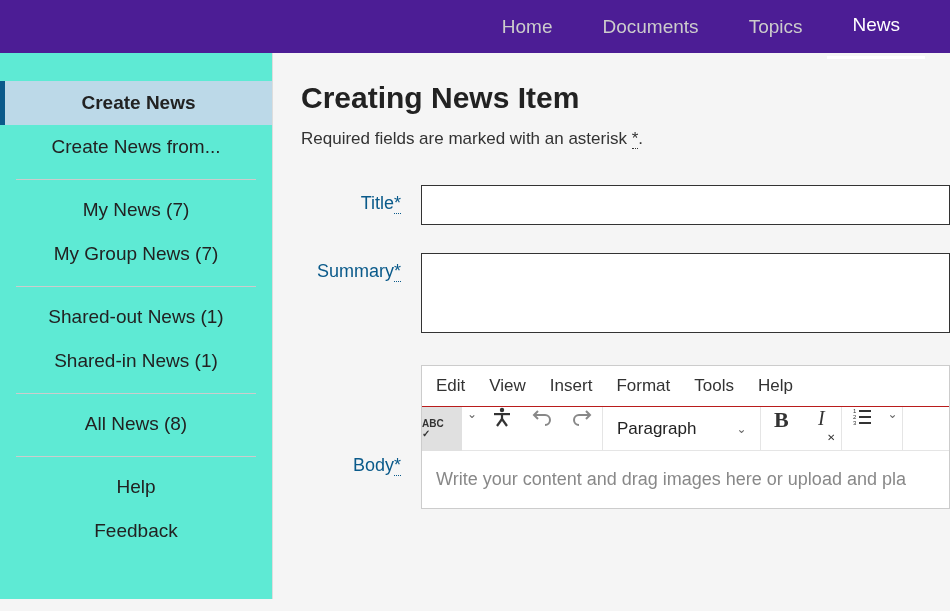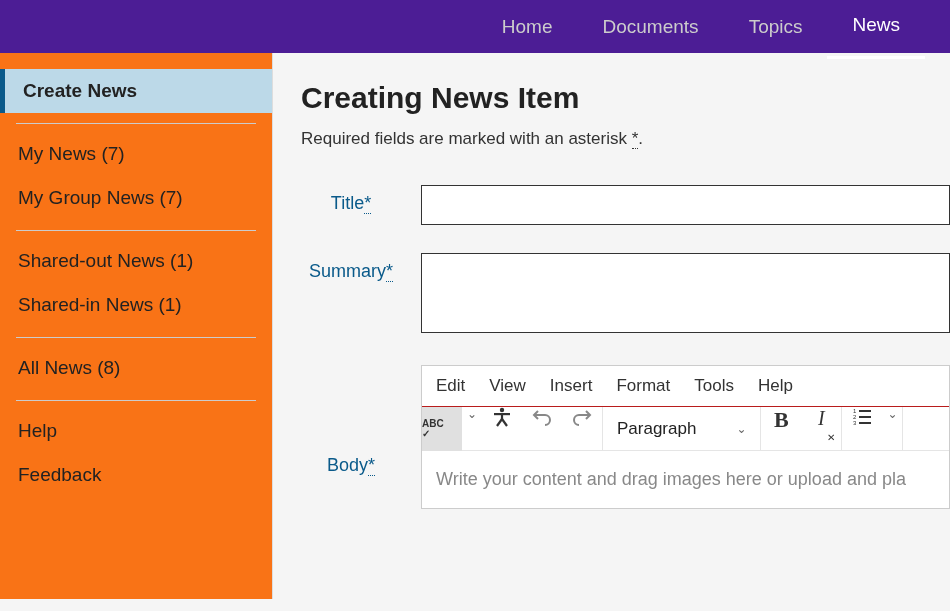--- a/index.html
+++ b/index.html
@@ -1,31 +1,31 @@
 <!DOCTYPE html>
 <html><head>
 <meta charset="utf-8">
 <style>
   * { box-sizing: border-box; margin: 0; padding: 0; }
   body { font-family: "Segoe UI", Arial, sans-serif; background: #f5f5f5; color: #222; width: 950px; height: 611px; overflow: hidden; }
   .topbar { background: #4c1d95; height: 53px; display: flex; justify-content: flex-end; align-items: center; padding-right: 25px; }
   .topbar-item { color: #ccc; font-size: 19px; padding: 0 25px; height: 65px; display: flex; align-items: center; cursor: pointer; }
   .topbar-item.active { color: #fff; border-bottom: 3px solid #fff; }
   .layout { display: flex; height: calc(611px - 65px); }
-  .sidebar { width: 273px; background: #f97316; border-right: 1px solid #ddd; padding-top: 16px; }
+  .sidebar { width: 273px; background: #5eead4; border-right: 1px solid #ddd; padding-top: 28px; text-align: center; }
   .side-group { padding: 0 16px; }
   .side-item { font-size: 19px; padding: 11px 2px; cursor: pointer; color: #222; }
   .side-item.active { background: #bcd9e8; font-weight: 600; margin: 0 -16px; padding: 11px 18px; border-left: 5px solid #0a5a8a; }
   .side-divider { border-top: 1px solid #ccc; margin: 10px 16px 8px 16px; }
   .main { flex: 1; padding: 28px 0 16px 28px; overflow: hidden; }
   .page-title { font-size: 30px; font-weight: 700; margin-bottom: 14px; }
   .required-note { font-size: 17px; color: #333; margin-bottom: 36px; }
   .asterisk-u { border-bottom: 1px dotted #333; }
   .form-row { display: flex; align-items: flex-start; margin-bottom: 28px; }
-  .form-label { width: 120px; text-align: center; padding-right: 20px; padding-top: 8px; font-size: 18px; color: #0a5a8a; }
+  .form-label { width: 120px; text-align: right; padding-right: 20px; padding-top: 8px; font-size: 18px; color: #0a5a8a; }
   .form-label .ast { border-bottom: 1px dotted #0a5a8a; }
   .form-control { flex: 1; }
   .text-input { width: 100%; height: 40px; border: 1px solid #333; background: #fff; padding: 6px 10px; font-size: 16px; }
   .textarea-input { width: 100%; height: 80px; border: 1px solid #333; background: #fff; padding: 6px 10px; font-size: 16px; resize: none; font-family: inherit; }
   .editor-wrap { border: 1px solid #ccc; background: #fff; }
   .editor-menubar { display: flex; gap: 24px; padding: 10px 14px; font-size: 17px; color: #333; border-bottom: 1px solid #b91c1c; }
   .editor-menu-item { cursor: pointer; }
   .editor-toolbar { display: flex; align-items: stretch; height: 44px; border-bottom: 1px solid #e5e5e5; }
   .tool-group { display: flex; align-items: center; border-right: 1px solid #e5e5e5; }
   .tool-btn { width: 40px; height: 44px; display: flex; align-items: flex-start; justify-content: center; font-size: 18px; cursor: pointer; color: #333; }
@@ -43,20 +43,21 @@
   <div class="topbar-item">Home</div>
   <div class="topbar-item">Documents</div>
   <div class="topbar-item">Topics</div>
   <div class="topbar-item active">News</div>
 </div>
 
 <div class="layout">
   <div class="sidebar">
     <div class="side-group">
       <div class="side-item active">Create News</div>
+      <div class="side-item">Create News from...</div>
     </div>
     <div class="side-divider"></div>
     <div class="side-group">
       <div class="side-item">My News (7)</div>
       <div class="side-item">My Group News (7)</div>
     </div>
     <div class="side-divider"></div>
     <div class="side-group">
       <div class="side-item">Shared-out News (1)</div>
       <div class="side-item">Shared-in News (1)</div>

